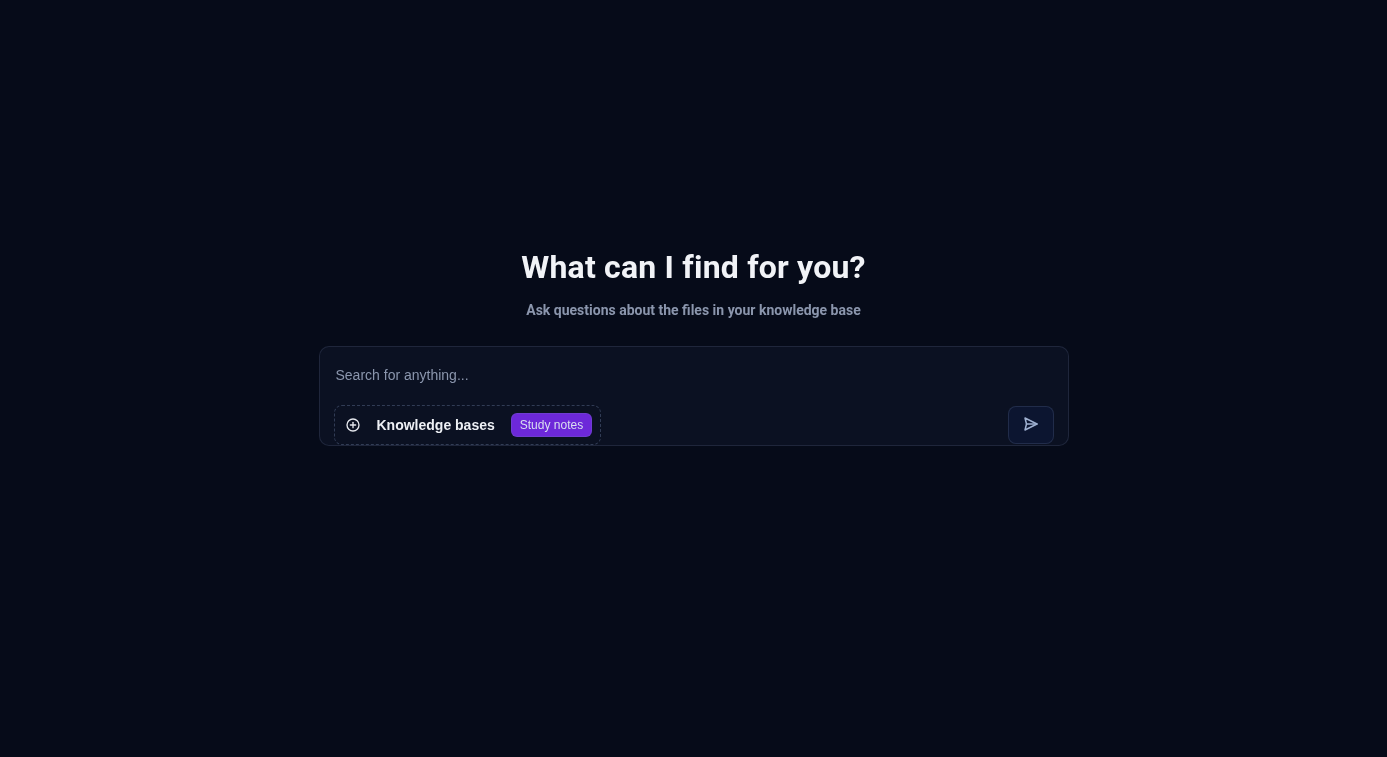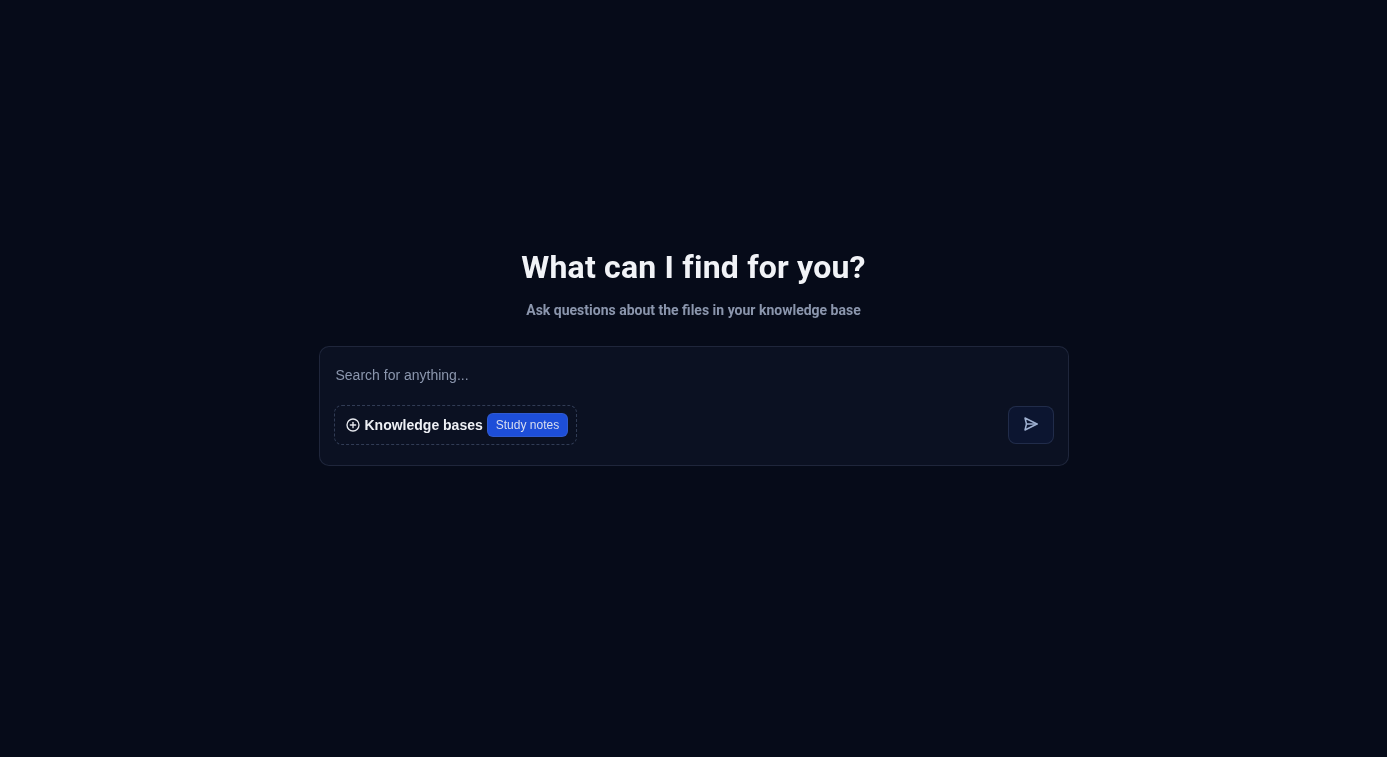--- a/index.html
+++ b/index.html
@@ -44,21 +44,21 @@
     font-size: 14px;
     color: #8b96ad;
     font-weight: bold;
   }
   .search-card {
     margin-top: 28px;
     width: 750px;
     border: 1px solid rgba(120, 140, 180, 0.18);
     border-radius: 10px;
     background-color: #0b1122;
-    padding: 14px 14px 20px 14px;
+    padding: 14px 14px 0 14px;
   }
   .search-input {
     width: 100%;
     border: none;
     outline: none;
     background: transparent;
     color: #e6e8ee;
     font-size: 14px;
     padding: 6px 2px 10px 2px;
   }
@@ -70,21 +70,21 @@
     align-items: center;
     justify-content: space-between;
     margin-top: 12px;
   }
   .kb-pill {
     display: inline-flex;
     align-items: center;
     border: 1px dashed rgba(120, 140, 180, 0.35);
     border-radius: 8px;
     padding: 7px 8px 7px 10px;
-    gap: 4px;
+    gap: 16px;
     color: #eef0f5;
     background: transparent;
     cursor: pointer;
   }
   .kb-icon {
     display: inline-flex;
     align-items: center;
     justify-content: center;
     width: 16px;
     height: 16px;
@@ -92,21 +92,21 @@
   }
   .kb-label {
     font-size: 14px;
     font-weight: 700;
     color: #eef0f5;
   }
   .kb-chip {
     display: inline-flex;
     align-items: center;
     border: 1px solid rgba(120, 140, 180, 0.2);
-    background-color: #1d4ed8;
+    background-color: #6d28d9;
     color: #d9def0;
     border-radius: 6px;
     padding: 4px 8px;
     font-size: 12px;
   }
   .send-btn {
     display: inline-flex;
     align-items: center;
     justify-content: center;
     width: 46px;

